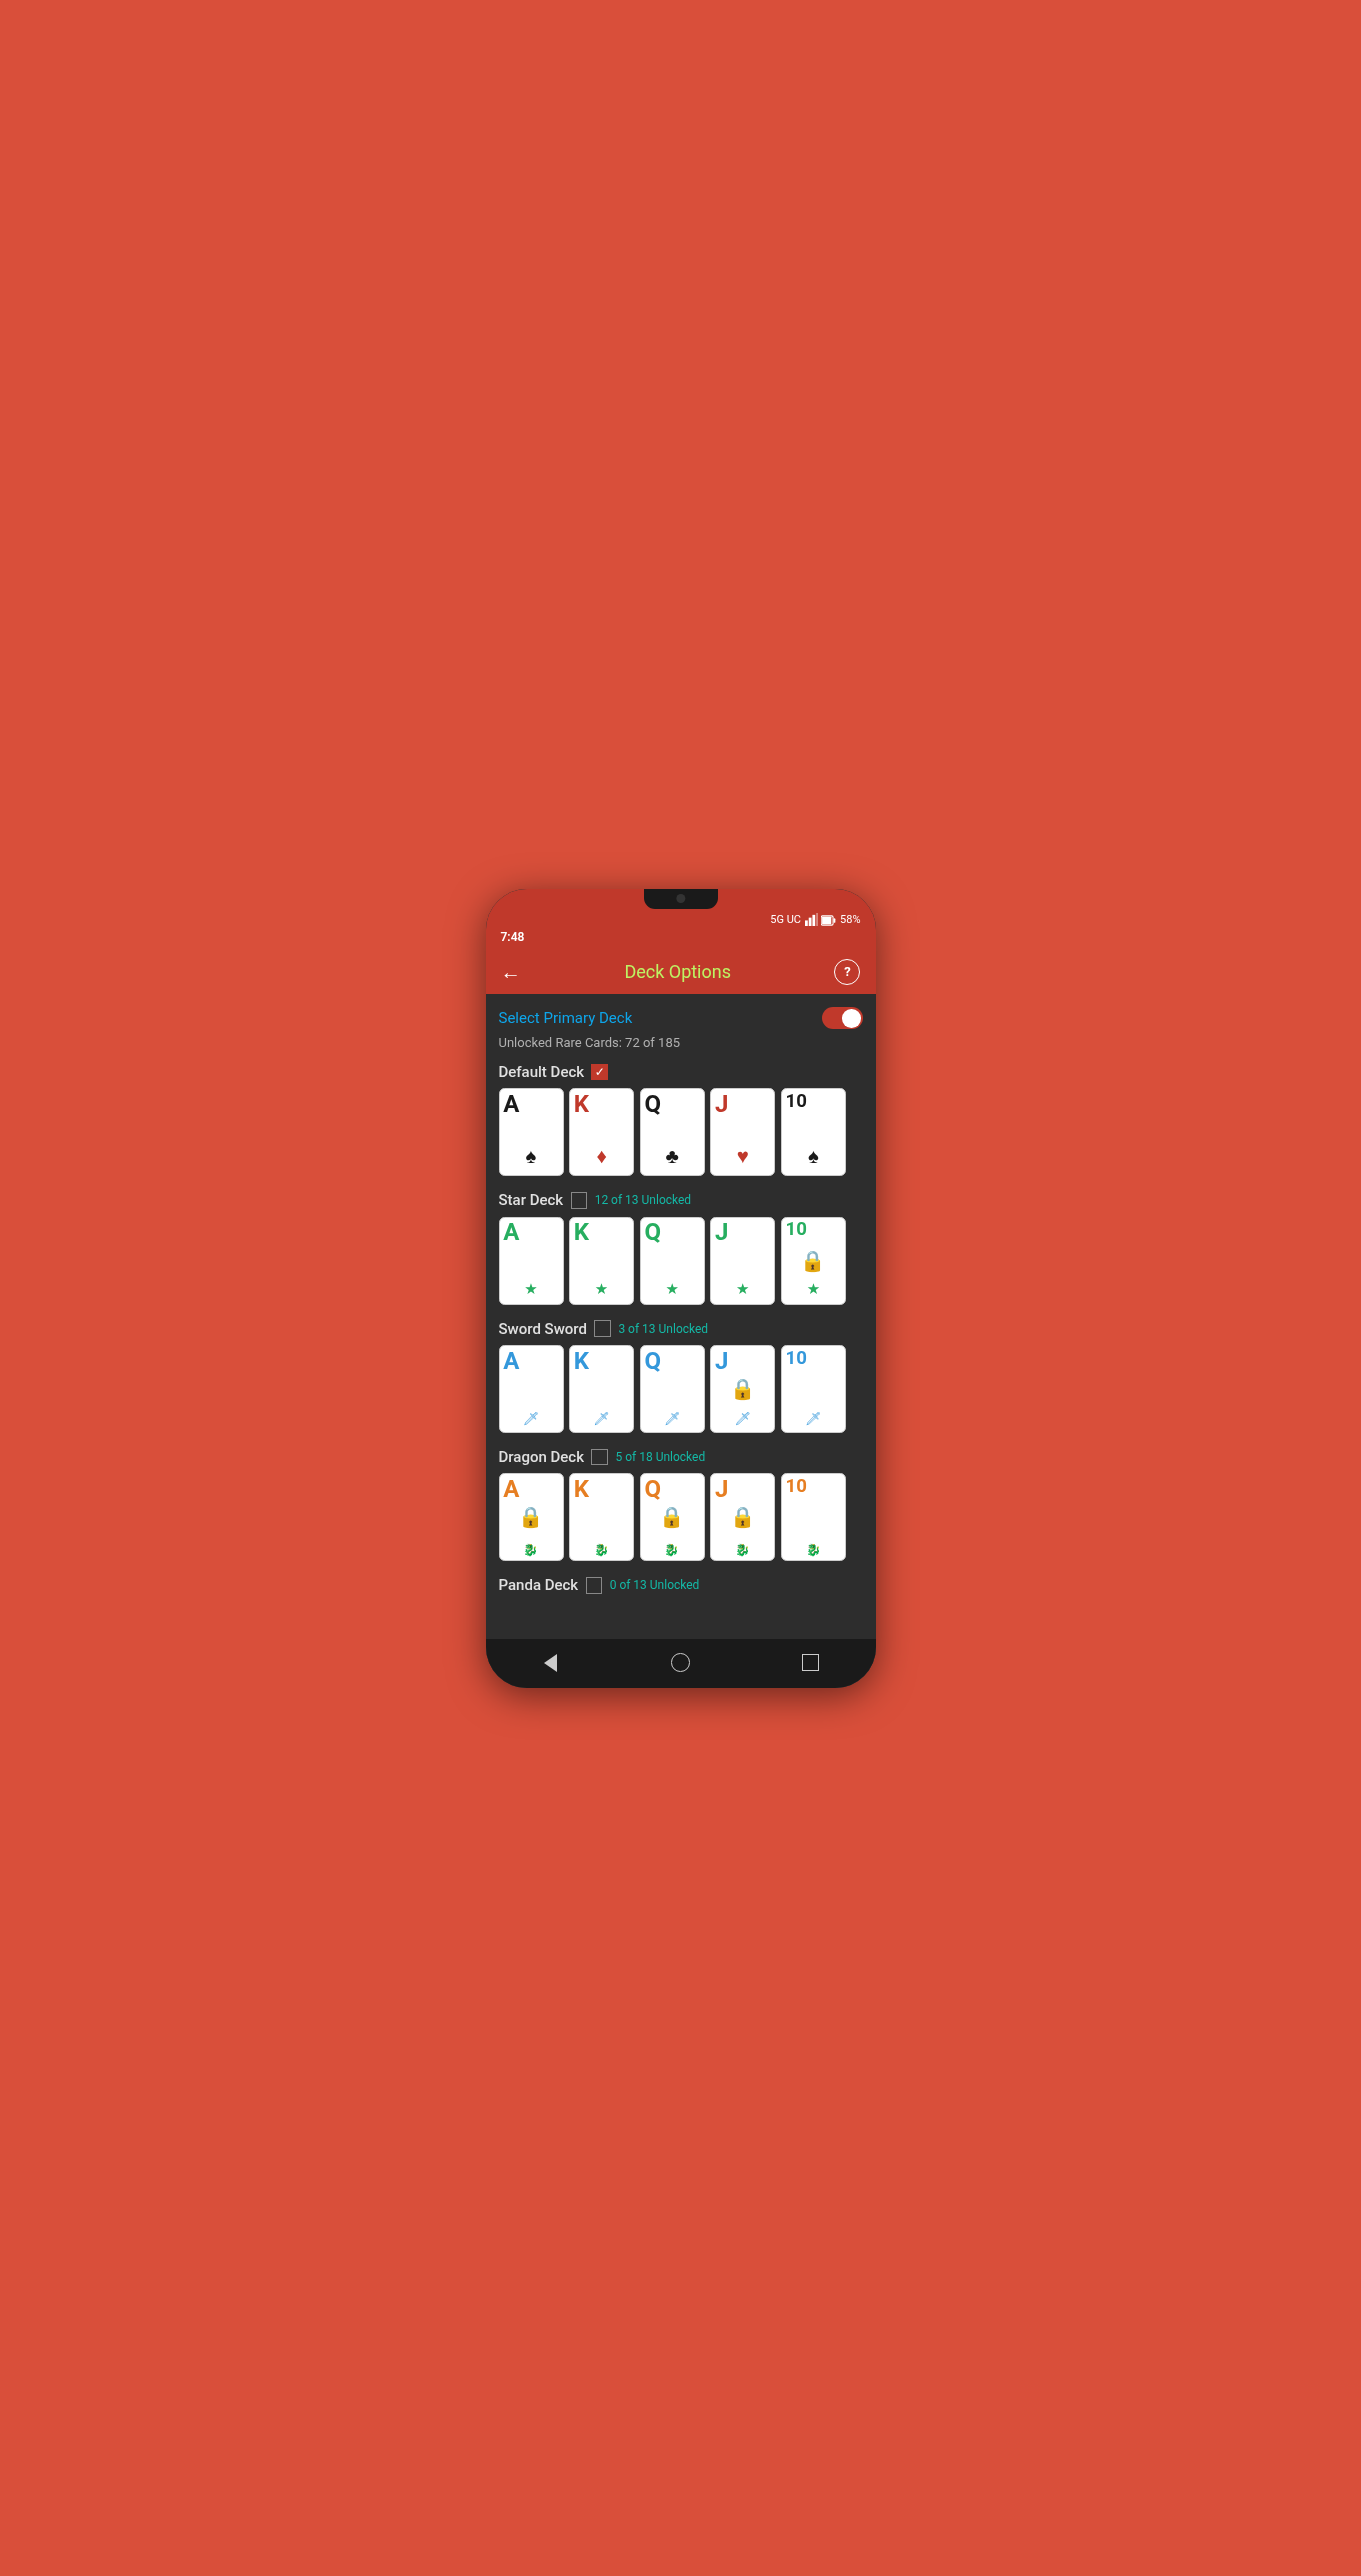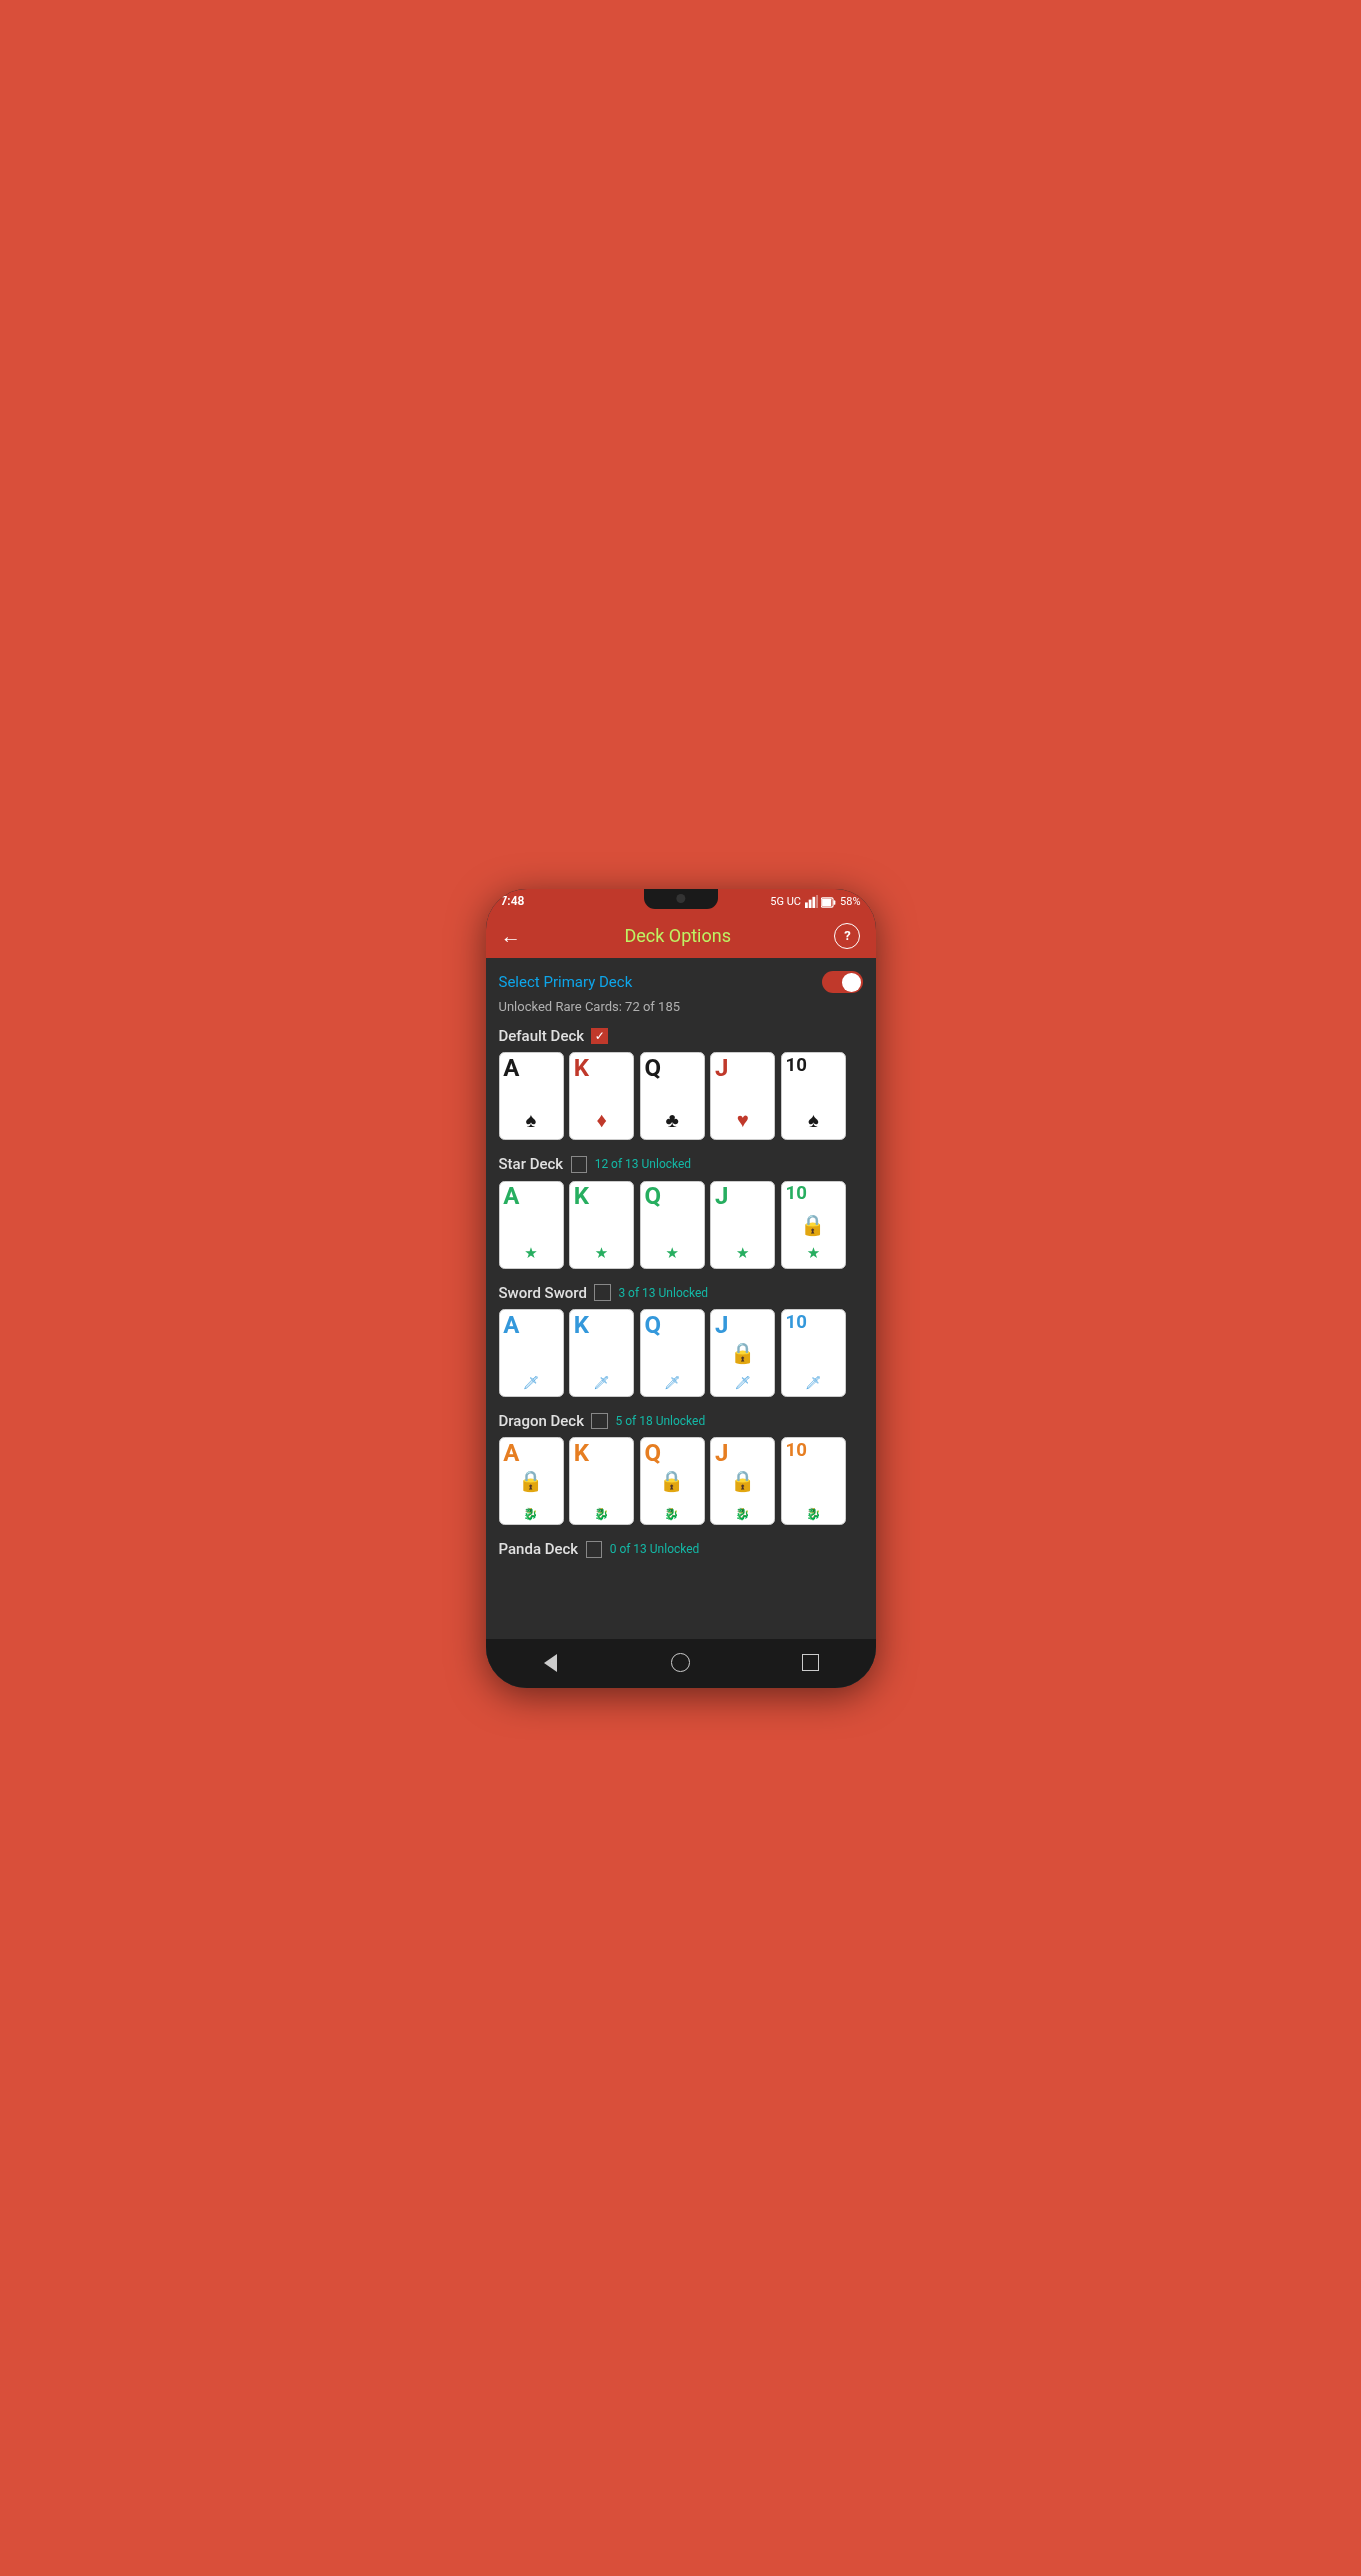--- a/index.html
+++ b/index.html
@@ -47,20 +47,21 @@
       padding: 5.6px 15px;
       display: flex;
       justify-content: space-between;
       align-items: center;
       flex-shrink: 0;
     }
     .status-time {
       color: white;
       font-size: 12px;
       font-weight: 600;
+      margin-top: 36px;
     }
     .status-right {
       display: flex;
       align-items: flex-end;
       gap: 3.7px;
       color: white;
       font-size: 11px;
     }
     .status-notch {
       position: absolute;

